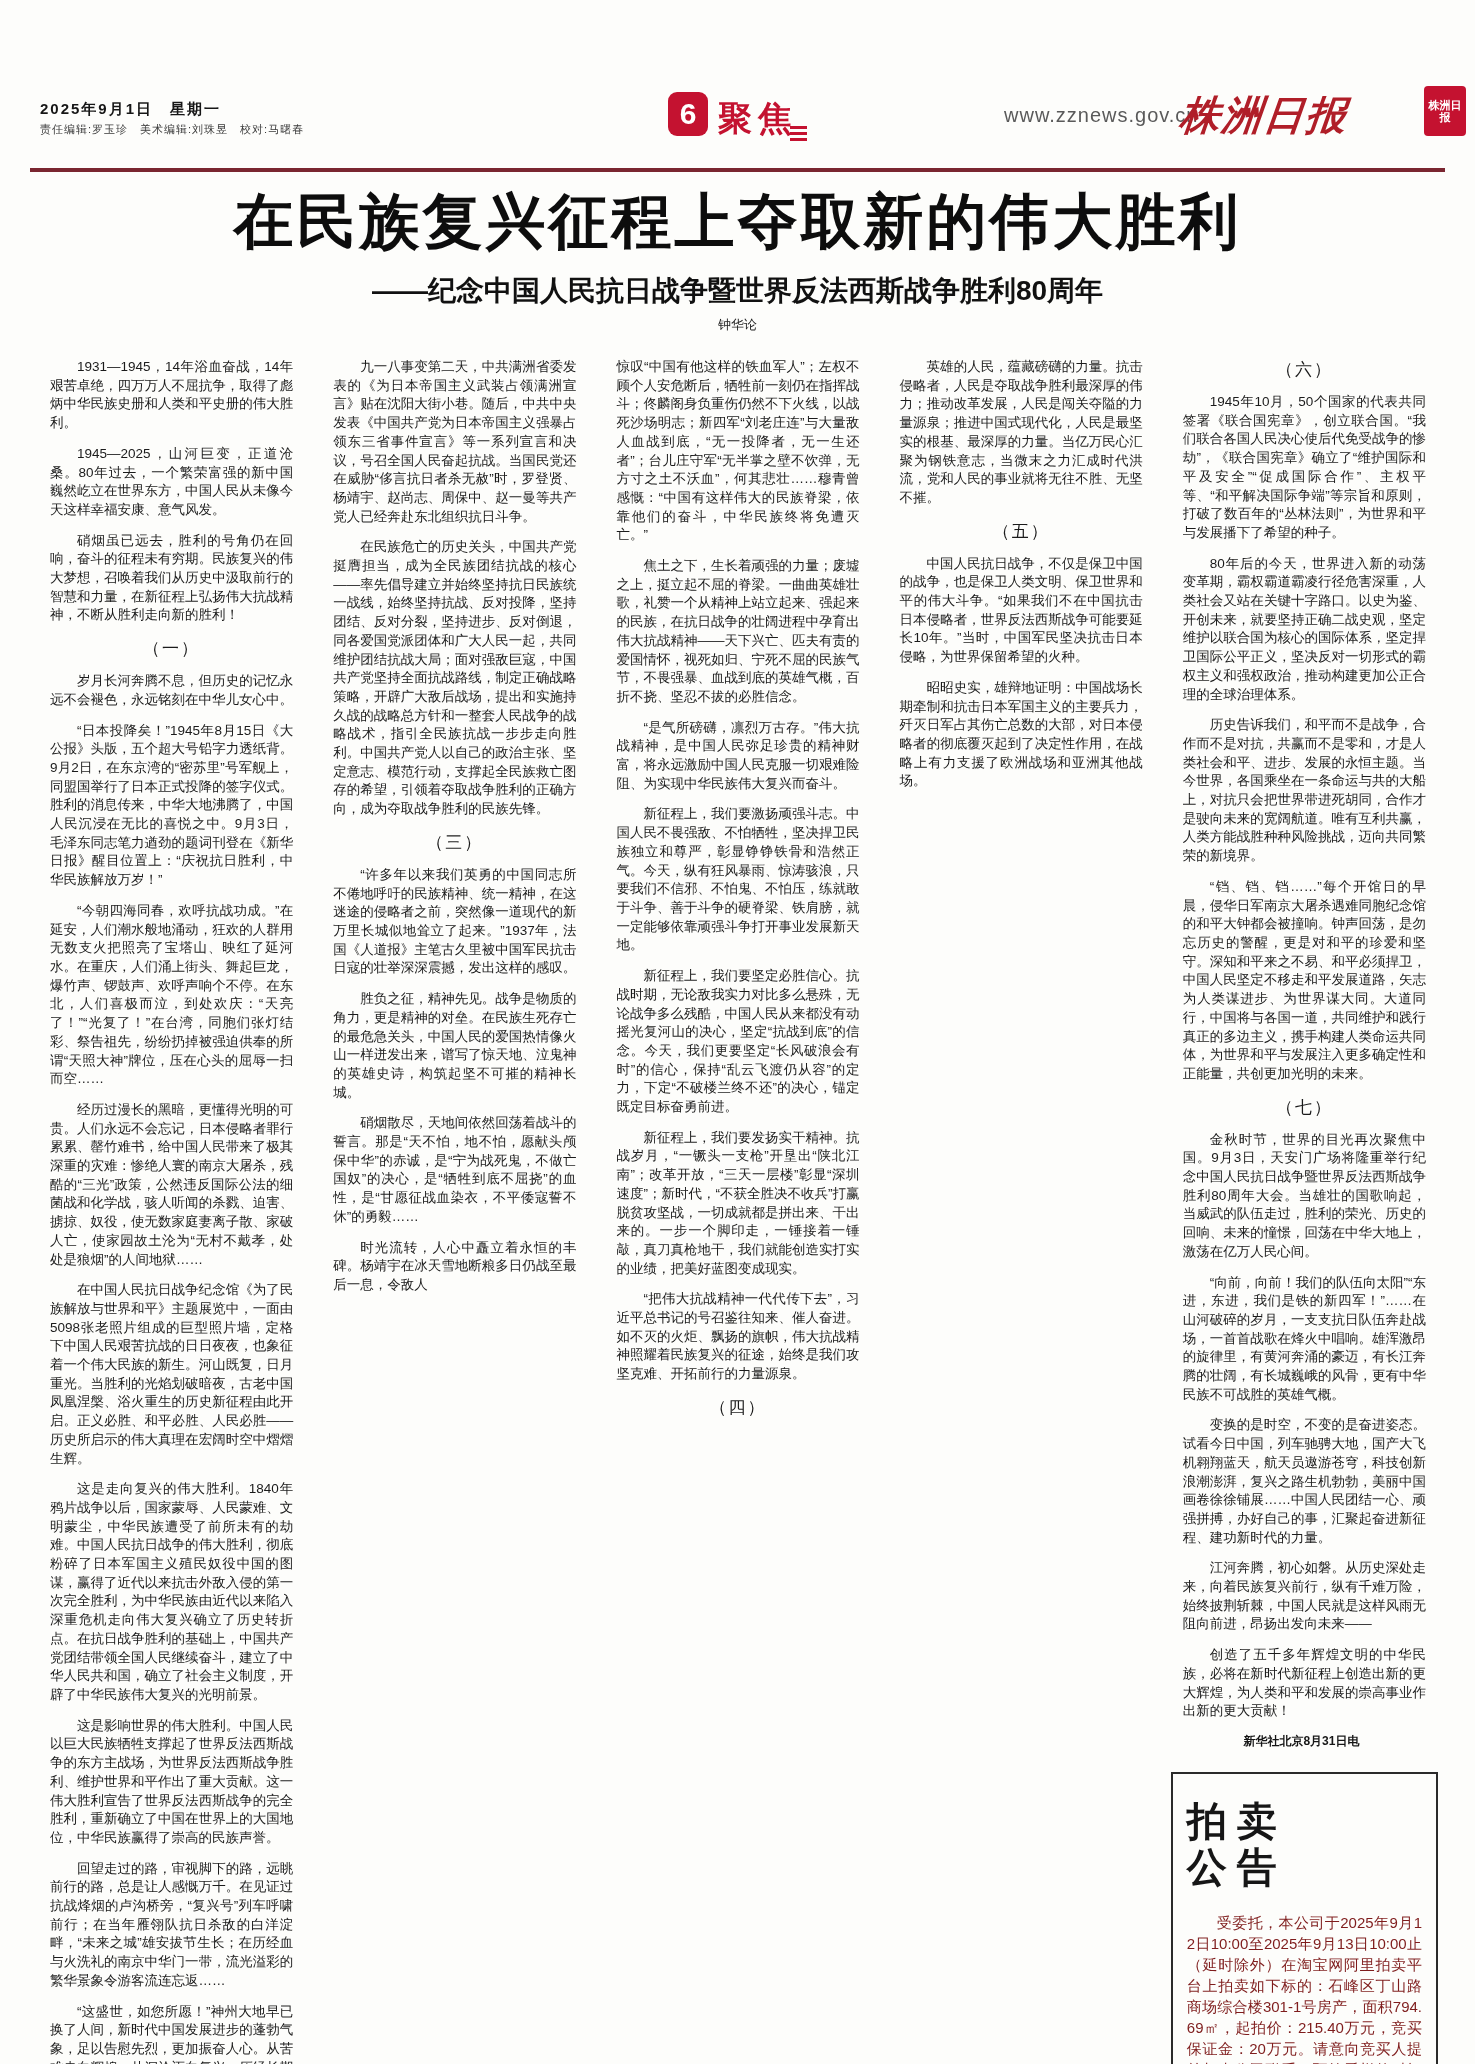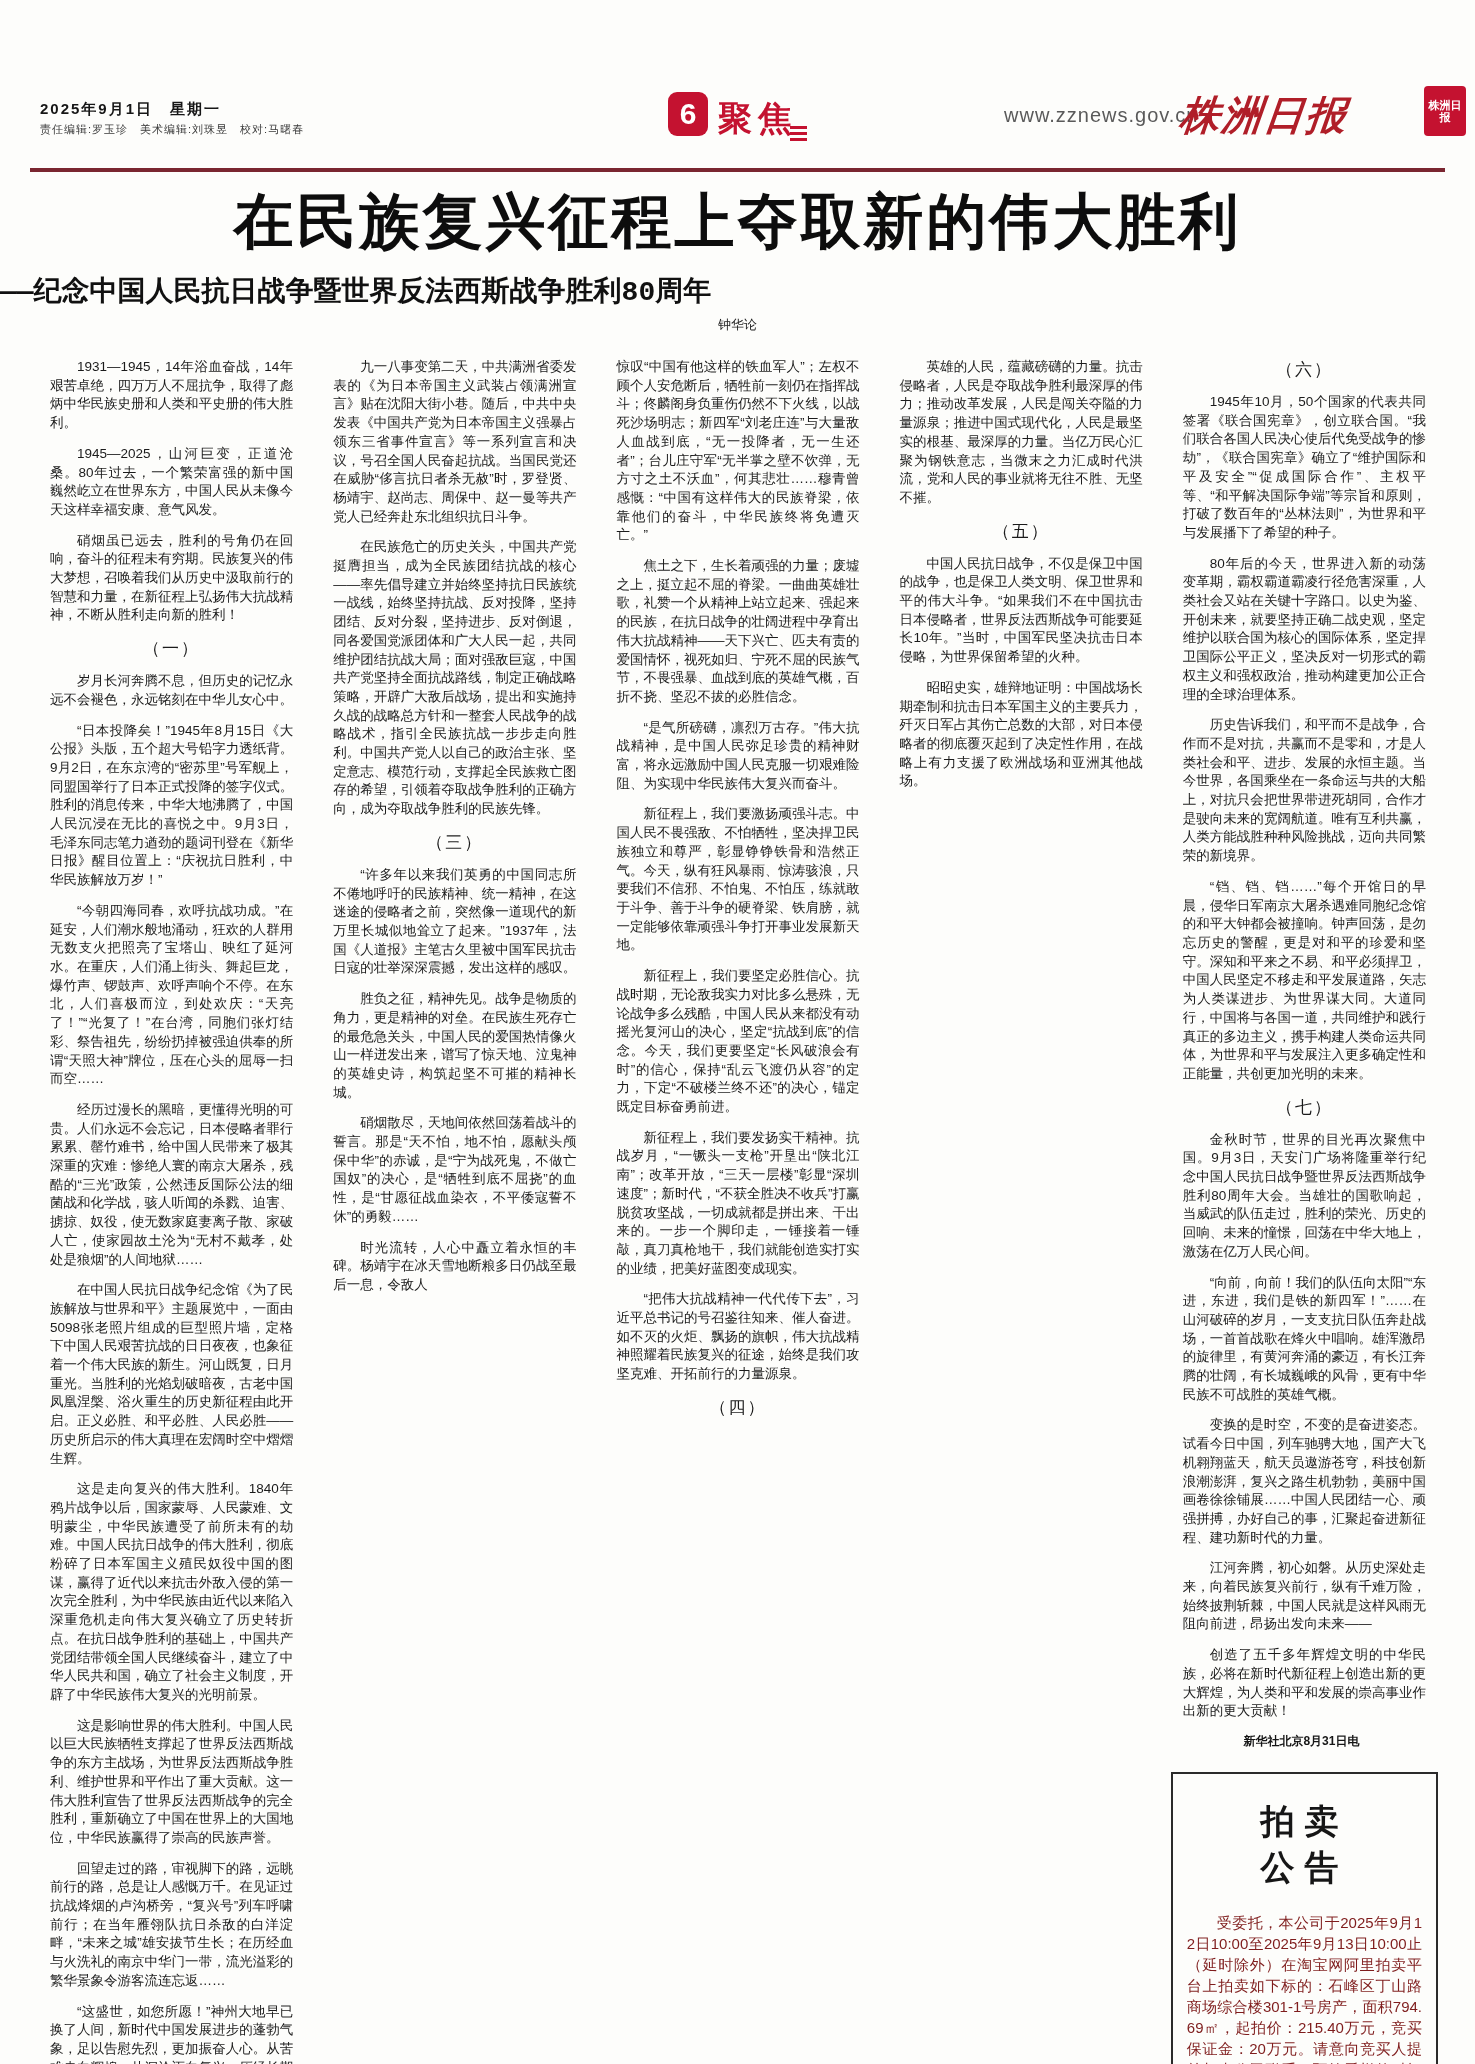--- a/index.html
+++ b/index.html
@@ -19,34 +19,34 @@
   .website{position:absolute;left:1004px;top:104px;font-size:20px;color:#5a5a5a;letter-spacing:1px;}
   .masthead{position:absolute;left:1180px;top:88px;font-size:40px;font-weight:900;color:#b01e28;
     transform:skewX(-6deg);letter-spacing:2px;font-style:italic;}
   .seal{position:absolute;left:1424px;top:86px;width:42px;height:50px;background:var(--red);border-radius:4px;
     color:#fff;font-size:11px;line-height:12px;display:flex;align-items:center;justify-content:center;
     text-align:center;font-weight:bold;padding:2px;box-sizing:border-box;}
   .head-rule{position:absolute;left:30px;top:168px;width:1415px;height:4px;background:#7a2630;}
   
   .headline{position:absolute;left:0;top:182px;width:100%;text-align:center;
     font-size:60px;font-weight:900;letter-spacing:3px;color:#0d0d0d;}
-  .subheadline{position:absolute;left:0;top:272px;width:100%;
-    font-size:28px;font-weight:bold;color:#111;font-family:Liberation Mono, monospace;}
+  .subheadline{position:absolute;left:0;top:272px;width:100%;text-align:center;
+    font-size:28px;font-weight:bold;color:#111;}
   .author{position:absolute;left:0;top:316px;width:100%;text-align:center;font-size:13px;color:#222;}
   
   .body-cols{position:absolute;left:38px;top:346px;width:1400px;height:1690px;
     display:flex;gap:16px;align-items:flex-start;}
   .col{flex:1 1 0;min-width:0;}
   .para{margin:12px;text-indent:2em;text-align:justify;font-size:13.5px;line-height:18.7px;color:#1b1b1b;
     word-break:break-all;}
   .marker{ text-align:center;font-size:17px;color:#1b1b1b;margin:12px 0;letter-spacing:2px;}
   .attribution{text-align:center;font-weight:bold;font-size:12px;margin-top:6px;padding-right:6px;}
   
   .auction{border:2px solid #2a2a2a;margin-top:22px;padding:24px 14px 18px 14px;background:#fdfdfb;}
-  .auction-title{text-align:center;font-size:34px;font-weight:900;letter-spacing:10px;line-height:46px;margin-bottom:22px;}
+  .auction-title{font-size:40px;font-weight:900;letter-spacing:10px;line-height:46px;margin-bottom:22px;}
   .auction-body{font-size:15px;line-height:21px;text-align:justify;text-indent:2em;word-break:break-all;color:#7f1d1d;}
   :root{--red:#c41230;}
 </style>
 </head>
 <body>
 
 <div class="page">
 
   <div class="dateline">2025年9月1日　星期一</div>
   <div class="editors">责任编辑:罗玉珍　美术编辑:刘珠昱　校对:马曙春</div>

